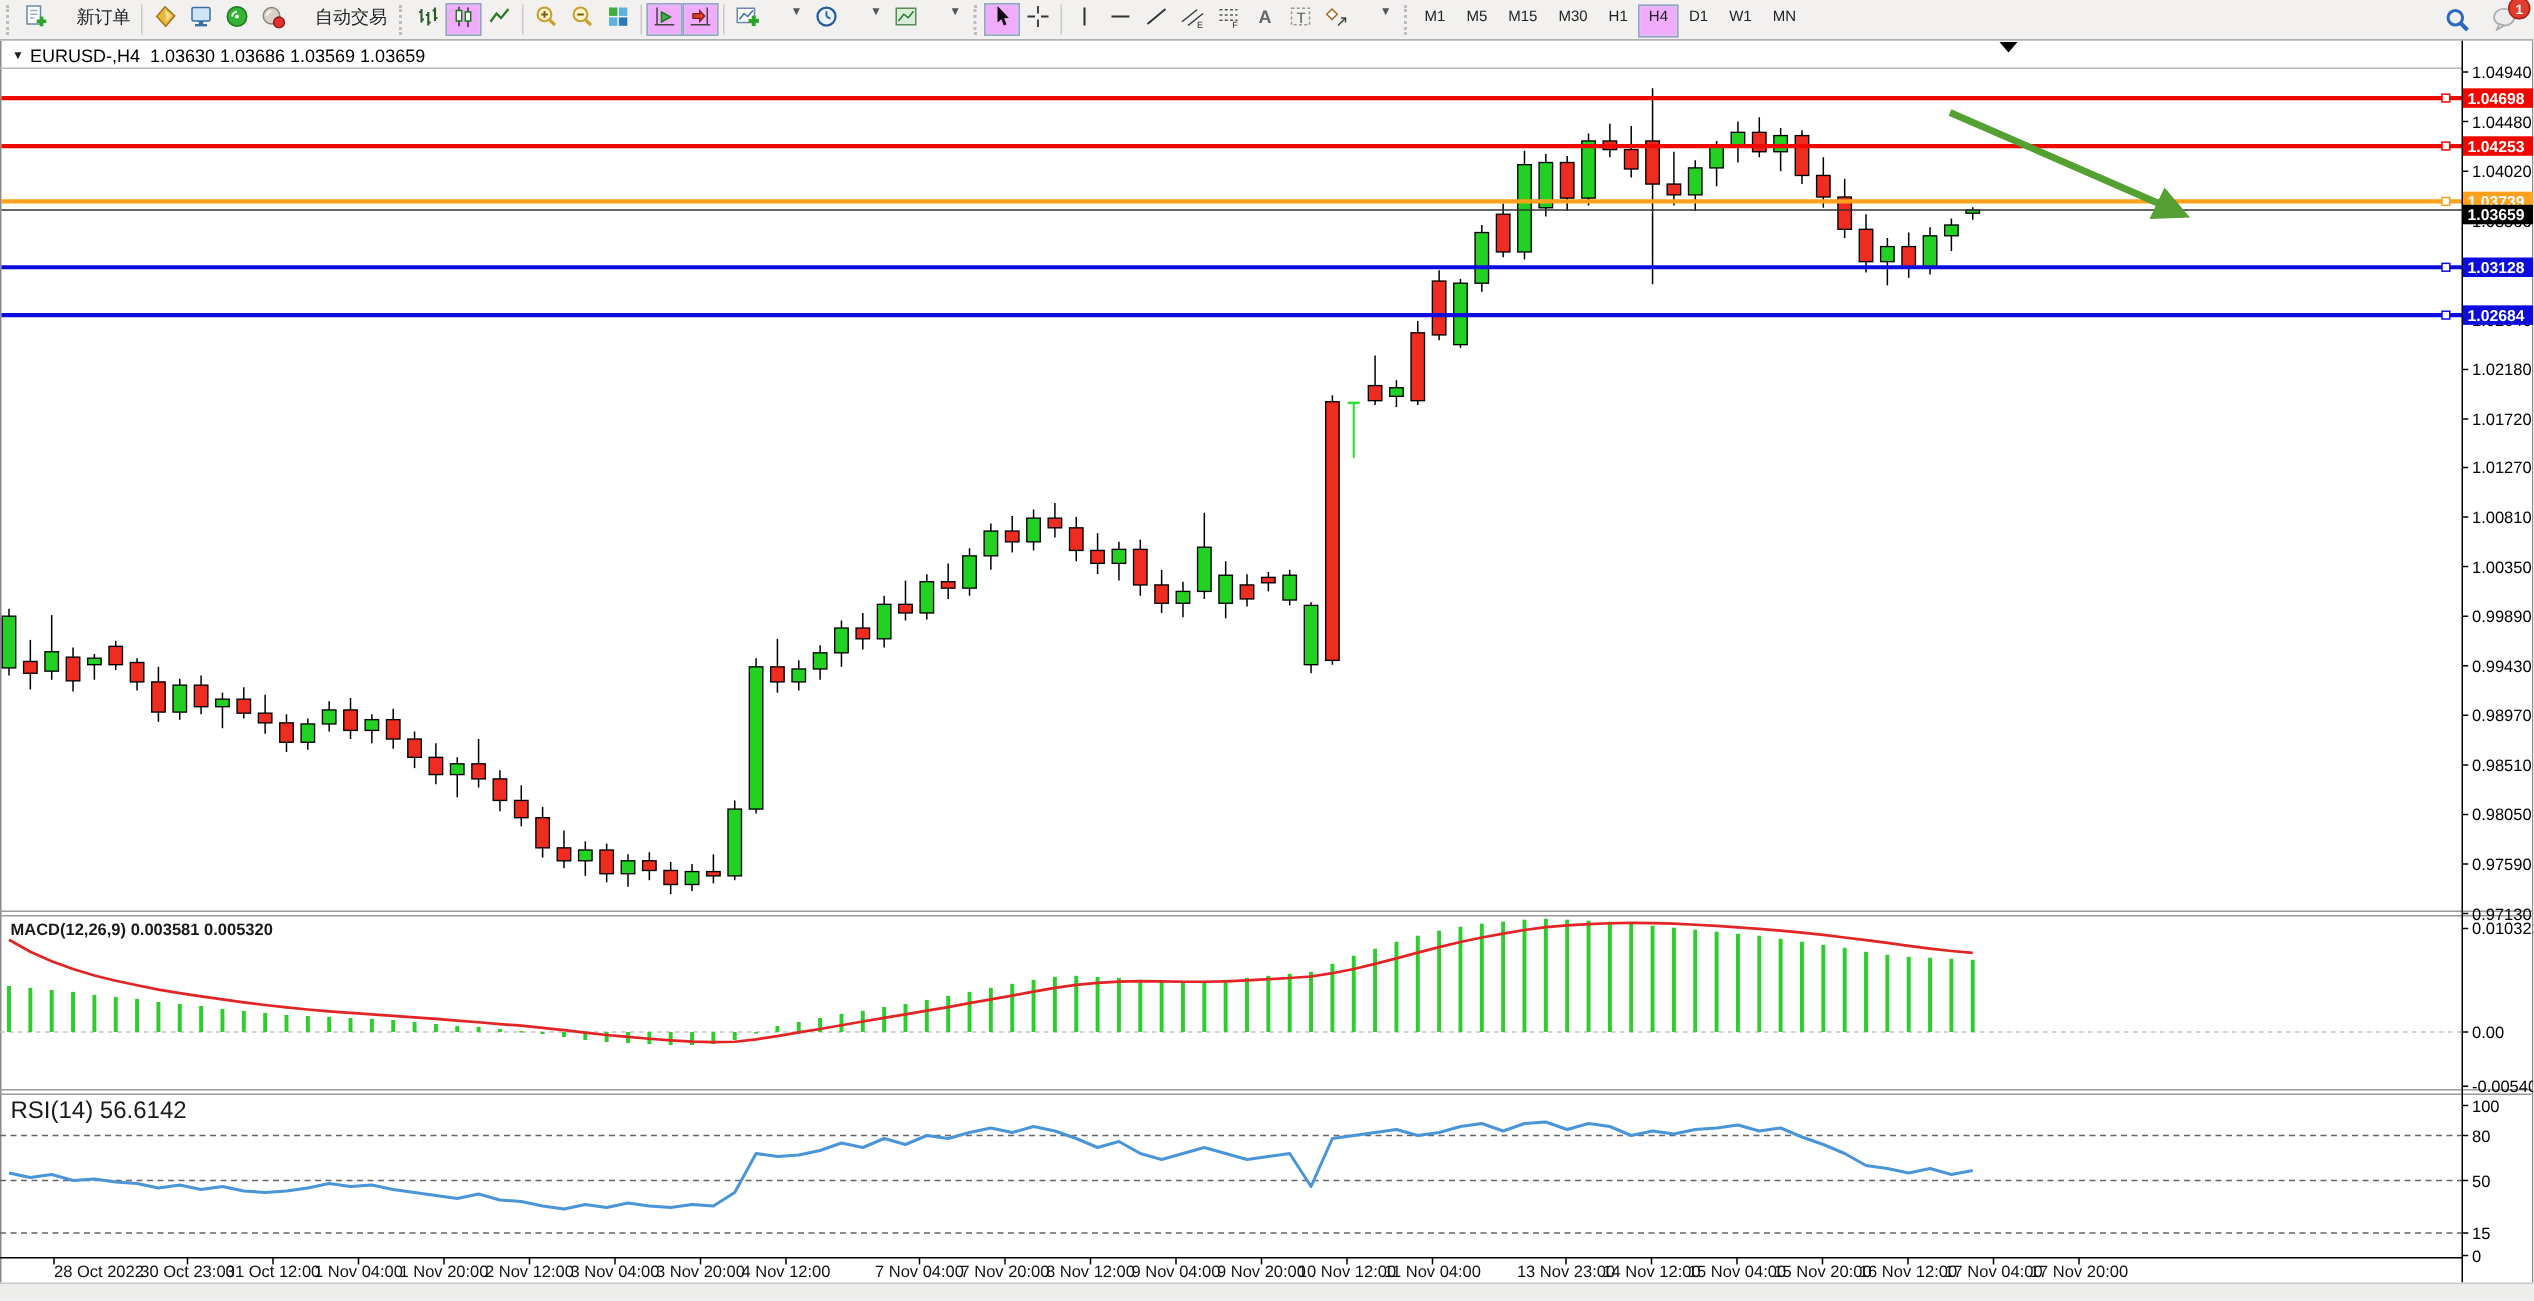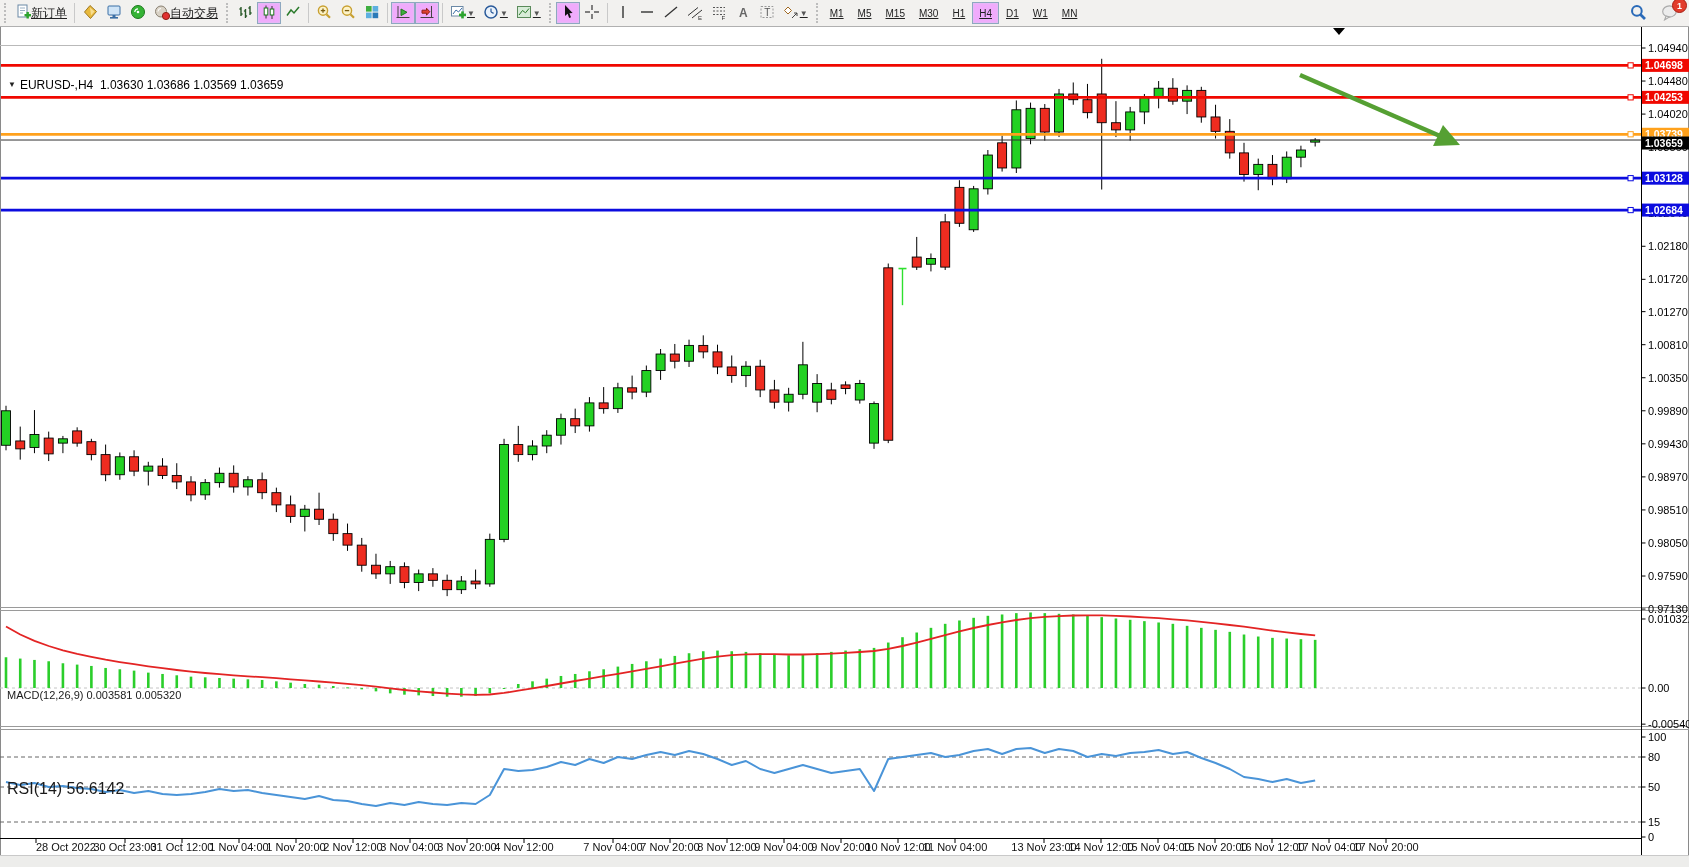--- a/index.html
+++ b/index.html
@@ -1,39 +1,39 @@
 <!DOCTYPE html>
 <html><head>
 <meta charset="utf-8">
 <style>
   html,body{margin:0;padding:0;background:#e8e8e8;font-family:"Liberation Sans",sans-serif;}
   #app{position:relative;width:1689px;height:867px;background:#fff;overflow:hidden;}
   
   #toolbar{position:absolute;top:0;left:0;width:1689px;height:26px;background:#f2f1ef;
            border-bottom:1px solid #b0b0b0;display:flex;align-items:center;z-index:5;}
   .tbtn{height:22px;min-width:24px;border:1px solid transparent;background:transparent;
-        display:inline-flex;align-items:center;justify-content:center;gap:0;padding:0 3px;
-        font-family:"Liberation Sans",sans-serif;font-size:12px;color:#222;cursor:default;text-decoration:underline;}
+        display:inline-flex;align-items:flex-start;justify-content:center;gap:20px;padding:0 3px;
+        font-family:"Liberation Sans",sans-serif;font-size:12px;color:#222;cursor:default;}
   .tbtn.pressed{border:1px solid #8ea8c0;background:#f0abfc;box-shadow:inset 0 0 2px #cdd8e2;}
   .tbtn .dd{font-size:8px;color:#555;margin-left:1px;}
   .vsep{width:1px;height:20px;background:#c9c9c9;margin:0 3px;flex:0 0 auto;}
   .grip{width:0;height:20px;border-left:2px dotted #bdbdbd;margin:0 5px 0 4px;flex:0 0 auto;}
   .tb-right{position:absolute;right:6px;top:2px;display:flex;align-items:center;gap:6px;}
   .tf{font-size:10px;padding:2px 6px;min-width:26px;}
   .badge{position:absolute;right:-4px;top:-4px;width:13px;height:13px;border-radius:50%;
          background:#e23c2c;color:#fff;font-size:9px;font-weight:bold;display:flex;
          align-items:center;justify-content:center;border:1px solid #a82015;}
   .chatwrap{position:relative;}
   
   #chart-area{position:absolute;top:26px;left:0;width:1689px;height:841px;background:#fff;}
   #chart-svg{position:absolute;left:0;top:0;}
-  .ovl{position:absolute;z-index:3;white-space:pre;color:#000;margin-top:48px;}
+  .ovl{position:absolute;z-index:3;white-space:pre;color:#000;}
   #symbol-line{left:8px;top:4px;font-size:12px;}
   #symbol-line .tri{font-size:8px;vertical-align:2px;color:#222;margin-right:4px;}
-  #macd-label{left:7px;top:615px;font-size:11px;color:#1a1a1a;}
+  #macd-label{left:7px;top:588px;font-size:11px;color:#1a1a1a;font-weight:bold;}
   #rsi-label{left:7px;top:706px;font-size:16px;color:#1a1a1a;}
   svg text{font-family:"Liberation Sans",sans-serif;}
 </style>
 </head>
 <body>
 
 <div id="app">
 
   <div id="toolbar">
     <div class="grip"></div>

